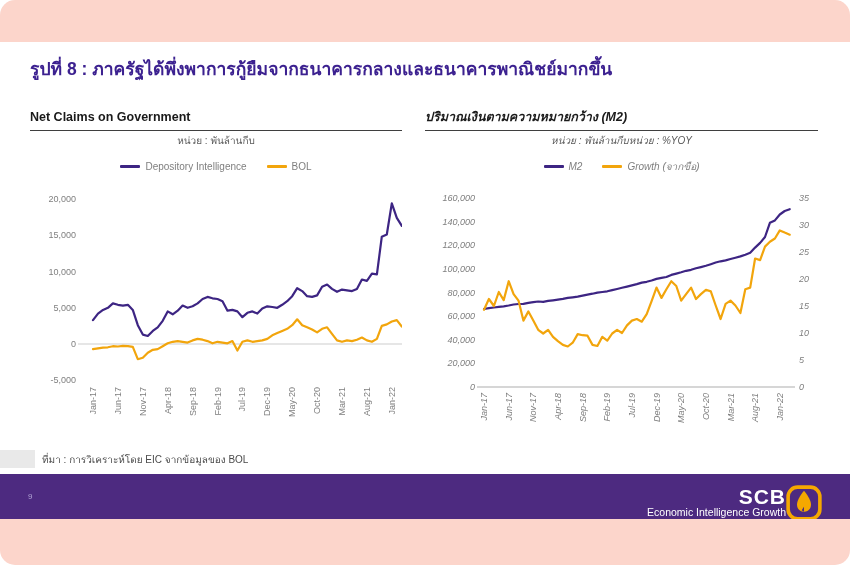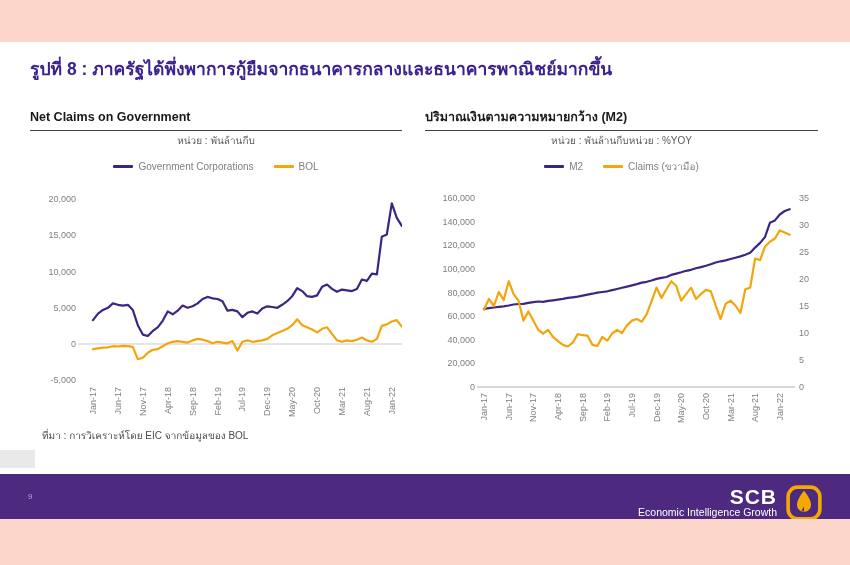--- a/index.html
+++ b/index.html
@@ -1,41 +1,41 @@
 <!DOCTYPE html>
 <html><head>
 <meta charset="utf-8">
 <style>
   html,body{margin:0;padding:0;background:#ffffff;}
   .slide{position:relative;width:850px;height:565px;background:#ffffff;overflow:hidden;
-         font-family:"Liberation Sans", sans-serif;}
+         font-family:"Liberation Sans", sans-serif;border-radius:15px;}
   .strip-top{position:absolute;left:0;top:0;width:850px;height:42px;background:#fcd5cb;}
   .strip-bottom{position:absolute;left:0;top:519px;width:850px;height:46px;background:#fcd5cb;}
   .main-title{position:absolute;left:30px;top:58px;width:795px;margin:0;
               font-size:17.5px;font-weight:700;color:#3c2190;line-height:1.35;}
   .chart-block{position:absolute;top:109px;}
   .chart-block.left{left:30px;width:372px;}
-  .chart-block.rightb{left:425px;width:393px;}
+  .chart-block.rightb{left:425px;width:393px;font-style:italic;}
   .chart-title{margin:0;font-size:12.5px;font-weight:700;color:#1a1a1a;
                padding-bottom:5px;border-bottom:1.5px solid #3f3f3f;line-height:16px;}
   .unit-row{margin-top:3px;display:flex;justify-content:center;
             font-size:10px;color:#595959;height:13px;line-height:13px;}
   .legend-row{margin-top:13px;display:flex;justify-content:center;align-items:center;
               gap:20px;height:13px;}
   .legend-item{display:flex;align-items:center;gap:5px;font-size:10px;color:#7f7f7f;}
   .swatch{display:inline-block;width:20px;height:2.6px;border-radius:1px;background:#999;}
   svg.chart{display:block;margin-top:4px;}
   svg text{font-family:"Liberation Sans", sans-serif;}
   .source-box{position:absolute;left:0;top:450px;width:35px;height:18px;background:#e9e9e9;}
-  .source-note{position:absolute;left:42px;top:428px;font-size:10px;color:#4a4a4a;}
+  .source-note{position:absolute;left:42px;top:452px;font-size:10px;color:#4a4a4a;}
   .footer-bar{position:absolute;left:0;top:474px;width:850px;height:45px;background:#4d2a80;
               display:flex;align-items:center;justify-content:space-between;
               padding:0 28px;box-sizing:border-box;}
   .page-num{font-size:8px;color:#b0a3d4;}
-  .brand{display:flex;align-items:center;gap:9px;margin-top:12px;}
+  .brand{display:flex;align-items:center;margin-top:12px;}
   .brand-text{text-align:right;color:#ffffff;}
   .brand-name{font-size:21px;font-weight:700;letter-spacing:1px;line-height:19px;}
   .brand-sub{font-size:10.5px;line-height:12px;}
   .brand-icon{display:block;}
 </style>
 </head>
 <body>
 
 <div class="slide">
   <div class="strip-top"></div>
@@ -43,21 +43,21 @@
   <h1 class="main-title">รูปที่ 8 : ภาครัฐได้พึ่งพาการกู้ยืมจากธนาคารกลางและธนาคารพาณิชย์มากขึ้น</h1>
 
   <section class="chart-block left">
     <h2 class="chart-title">Net Claims on Government</h2>
     <div class="unit-row">
       <span>หน่วย : พันล้านกีบ</span>
     </div>
     <div class="legend-row">
       <span class="legend-item">
         <span class="swatch" style="background: rgb(61, 37, 131);"></span>
-        <span>Government Corporations</span>
+        <span>Depository Intelligence</span>
       </span>
       <span class="legend-item">
         <span class="swatch" style="background: rgb(242, 165, 12);"></span>
         <span>BOL</span>
       </span>
     </div>
     <svg id="svg-left" class="chart" width="372" height="258">
         <line x1="48" x2="380" y1="167" y2="167" stroke="#dedede" stroke-width="1.4"></line>
         <text x="46" y="25" text-anchor="end" font-size="9" fill="#7f7f7f">20,000</text>
         <text x="46" y="61.25" text-anchor="end" font-size="9" fill="#7f7f7f">15,000</text>
@@ -89,21 +89,21 @@
       <span>หน่วย : พันล้านกีบ</span>
       <span>หน่วย : %YOY</span>
     </div>
     <div class="legend-row">
       <span class="legend-item">
         <span class="swatch" style="background: rgb(61, 37, 131);"></span>
         <span>M2</span>
       </span>
       <span class="legend-item">
         <span class="swatch" style="background: rgb(242, 165, 12);"></span>
-        <span>Claims (ขวามือ)</span>
+        <span>Growth (จากขือ)</span>
       </span>
     </div>
     <svg id="svg-right" class="chart" width="393" height="258">
         <line x1="52" x2="370" y1="210" y2="210" stroke="#c9c9c9" stroke-width="1.4"></line>
         <text x="50" y="24" text-anchor="end" font-size="9" fill="#7f7f7f">160,000</text>
         <text x="50" y="47.625" text-anchor="end" font-size="9" fill="#7f7f7f">140,000</text>
         <text x="50" y="71.25" text-anchor="end" font-size="9" fill="#7f7f7f">120,000</text>
         <text x="50" y="94.875" text-anchor="end" font-size="9" fill="#7f7f7f">100,000</text>
         <text x="50" y="118.5" text-anchor="end" font-size="9" fill="#7f7f7f">80,000</text>
         <text x="50" y="142.125" text-anchor="end" font-size="9" fill="#7f7f7f">60,000</text>

